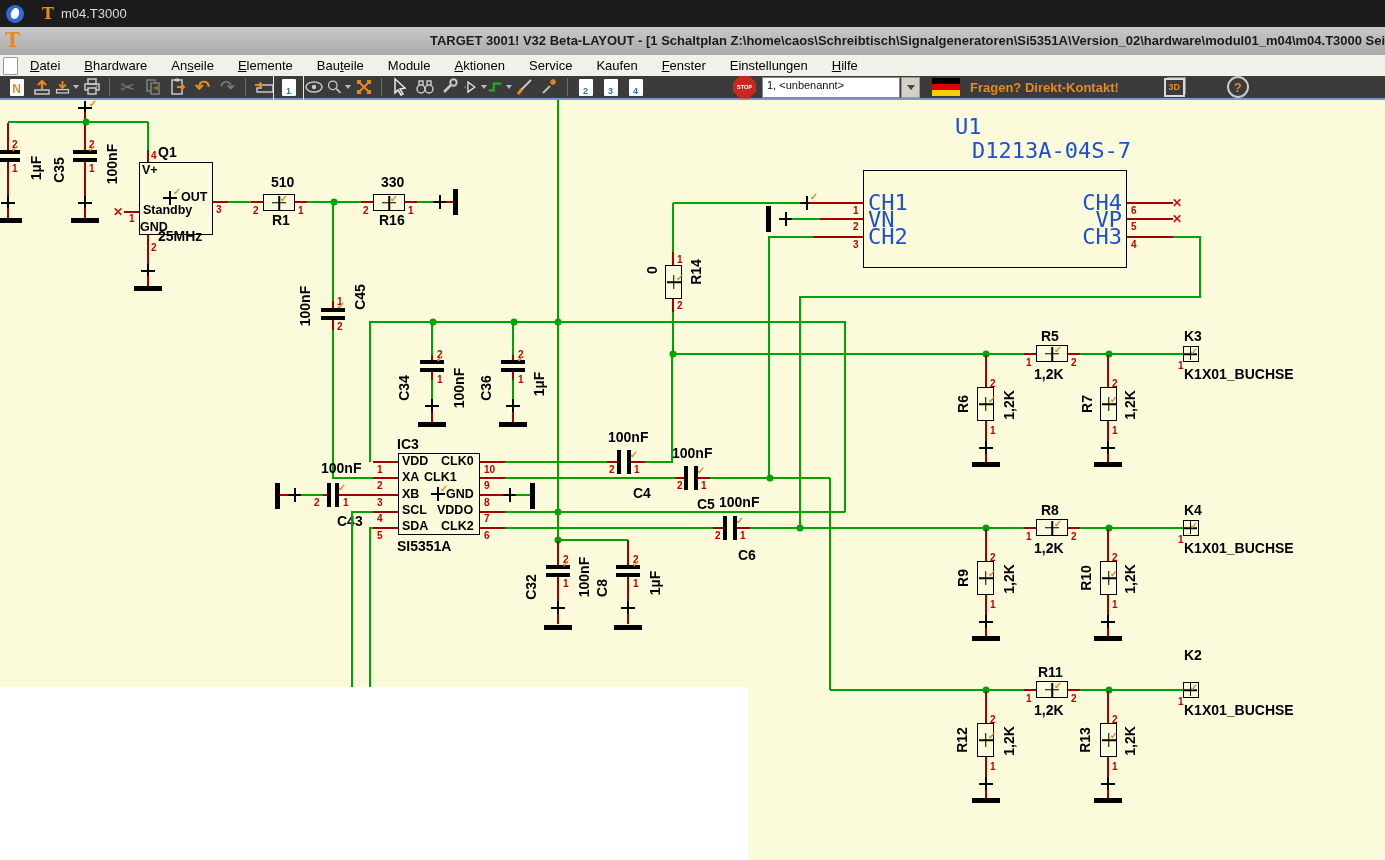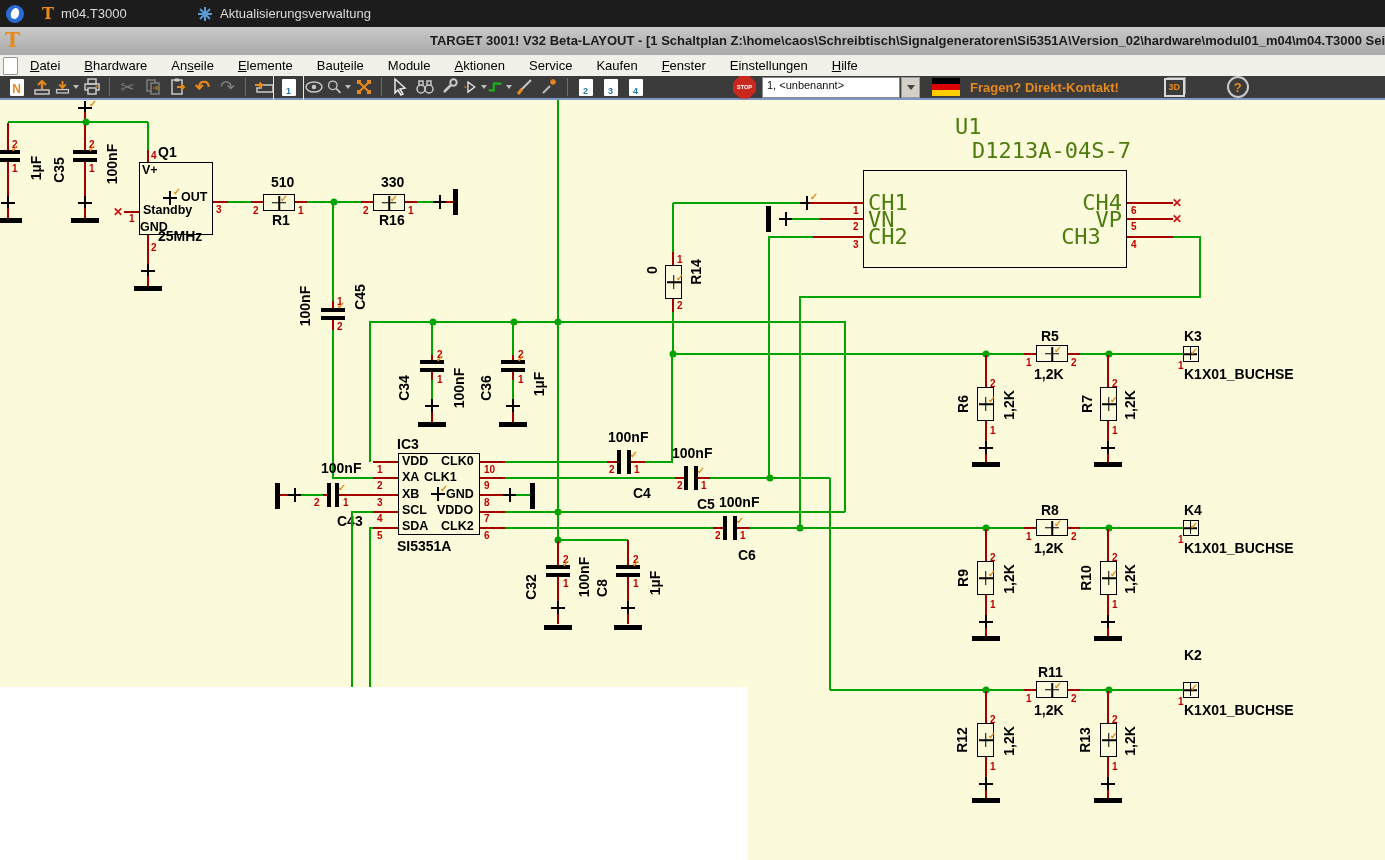--- a/index.html
+++ b/index.html
@@ -64,42 +64,31 @@
   .term{width:5px;height:26px;background:#000}
   .gbar{width:28px;height:5px;background:#000}
   .rbox{width:32px;height:17px;border:1.5px solid #000;box-sizing:border-box}
   .rboxv{width:17px;height:34px;border:1.5px solid #000;box-sizing:border-box}
   .rbox::before,.rboxv::before{content:"";position:absolute;left:50%;top:50%;width:14px;height:1.5px;background:#000;transform:translate(-50%,-50%)}
   .rbox::after,.rboxv::after{content:"";position:absolute;left:50%;top:50%;width:1.5px;height:14px;background:#000;transform:translate(-50%,-50%)}
   .kbox{width:16px;height:16px;border:1.5px solid #000;box-sizing:border-box}
   .kbox::before{content:"";position:absolute;left:0;top:50%;width:13px;height:1.5px;background:#000;transform:translateY(-50%)}
   .kbox::after{content:"";position:absolute;left:40%;top:0;width:1.5px;height:13px;background:#000}
   .obox{border:1.5px solid #000;box-sizing:border-box}
-  .stk{font-family:"DejaVu Sans Mono",monospace;font-weight:400;color:#4d7c0f;white-space:nowrap}
+  .stk{font-family:"DejaVu Sans Mono",monospace;font-weight:400;color:#1d4ed8;white-space:nowrap}
   .white-ov{left:0;top:587px;width:748px;height:273px;background:#FFFFFF}
 </style>
 </head>
 <body>
 
 <div class="taskbar">
   <div class="tb-menu-icon"></div>
   <div class="task-btn">
     <span class="t-logo">T</span>
     <span>m04.T3000</span>
-  </div>
-  <div class="task-btn">
-    <svg width="16" height="16" viewBox="0 0 16 16">
-        <g stroke="#5B9BD5" stroke-width="2">
-          <line x1="8" y1="1" x2="8" y2="15"></line>
-          <line x1="1" y1="8" x2="15" y2="8"></line>
-          <line x1="3" y1="3" x2="13" y2="13"></line>
-          <line x1="13" y1="3" x2="3" y2="13"></line>
-        </g>
-      </svg>
-    <span>Aktualisierungsverwaltung</span>
   </div>
 </div>
 
 <div class="titlebar">
   <span class="t-logo">T</span>
   <span class="title-text">TARGET 3001! V32 Beta-LAYOUT - [1 Schaltplan Z:\home\caos\Schreibtisch\Signalgeneratoren\Si5351A\Version_02\hardware\modul01_m04\m04.T3000 Seite 1 "&lt;u</span>
 </div>
 
 <div class="menubar">
   <span class="mb-ico"></span>
@@ -577,21 +566,21 @@
   <div class="pn" style="left:853px;top:122px">2</div>
   <div class="wh" style="left:769px;top:136px;width:44px"></div>
   <div class="rh" style="left:813px;top:136px;width:50px"></div>
   <div class="pn" style="left:853px;top:140px">3</div>
   <div class="wv" style="left:768px;top:136px;height:242px"></div>
   <span class="stk" style="left:868px;top:90px;font-size:22px">CH1</span>
   <span class="stk" style="left:868px;top:107px;font-size:22px">VN</span>
   <span class="stk" style="left:868px;top:124px;font-size:22px">CH2</span>
   <span class="stk" style="left:1040px;top:90px;width:82px;text-align:right;font-size:22px">CH4</span>
   <span class="stk" style="left:1040px;top:107px;width:82px;text-align:right;font-size:22px">VP</span>
-  <span class="stk" style="left:1040px;top:124px;width:82px;text-align:center;font-size:22px">CH3</span>
+  <span class="stk" style="left:1040px;top:124px;width:82px;text-align:right;font-size:22px">CH3</span>
   <div class="rh" style="left:1127px;top:102px;width:46px"></div>
   <div class="xm" style="left:1177px;top:103px"></div>
   <div class="pn" style="left:1131px;top:106px">6</div>
   <div class="rh" style="left:1127px;top:118px;width:46px"></div>
   <div class="xm" style="left:1177px;top:119px"></div>
   <div class="pn" style="left:1131px;top:122px">5</div>
   <div class="rh" style="left:1127px;top:136px;width:46px"></div>
   <div class="pn" style="left:1131px;top:140px">4</div>
   <div class="wh" style="left:1173px;top:136px;width:28px"></div>
   <div class="wv" style="left:1199px;top:136px;height:61px"></div>

